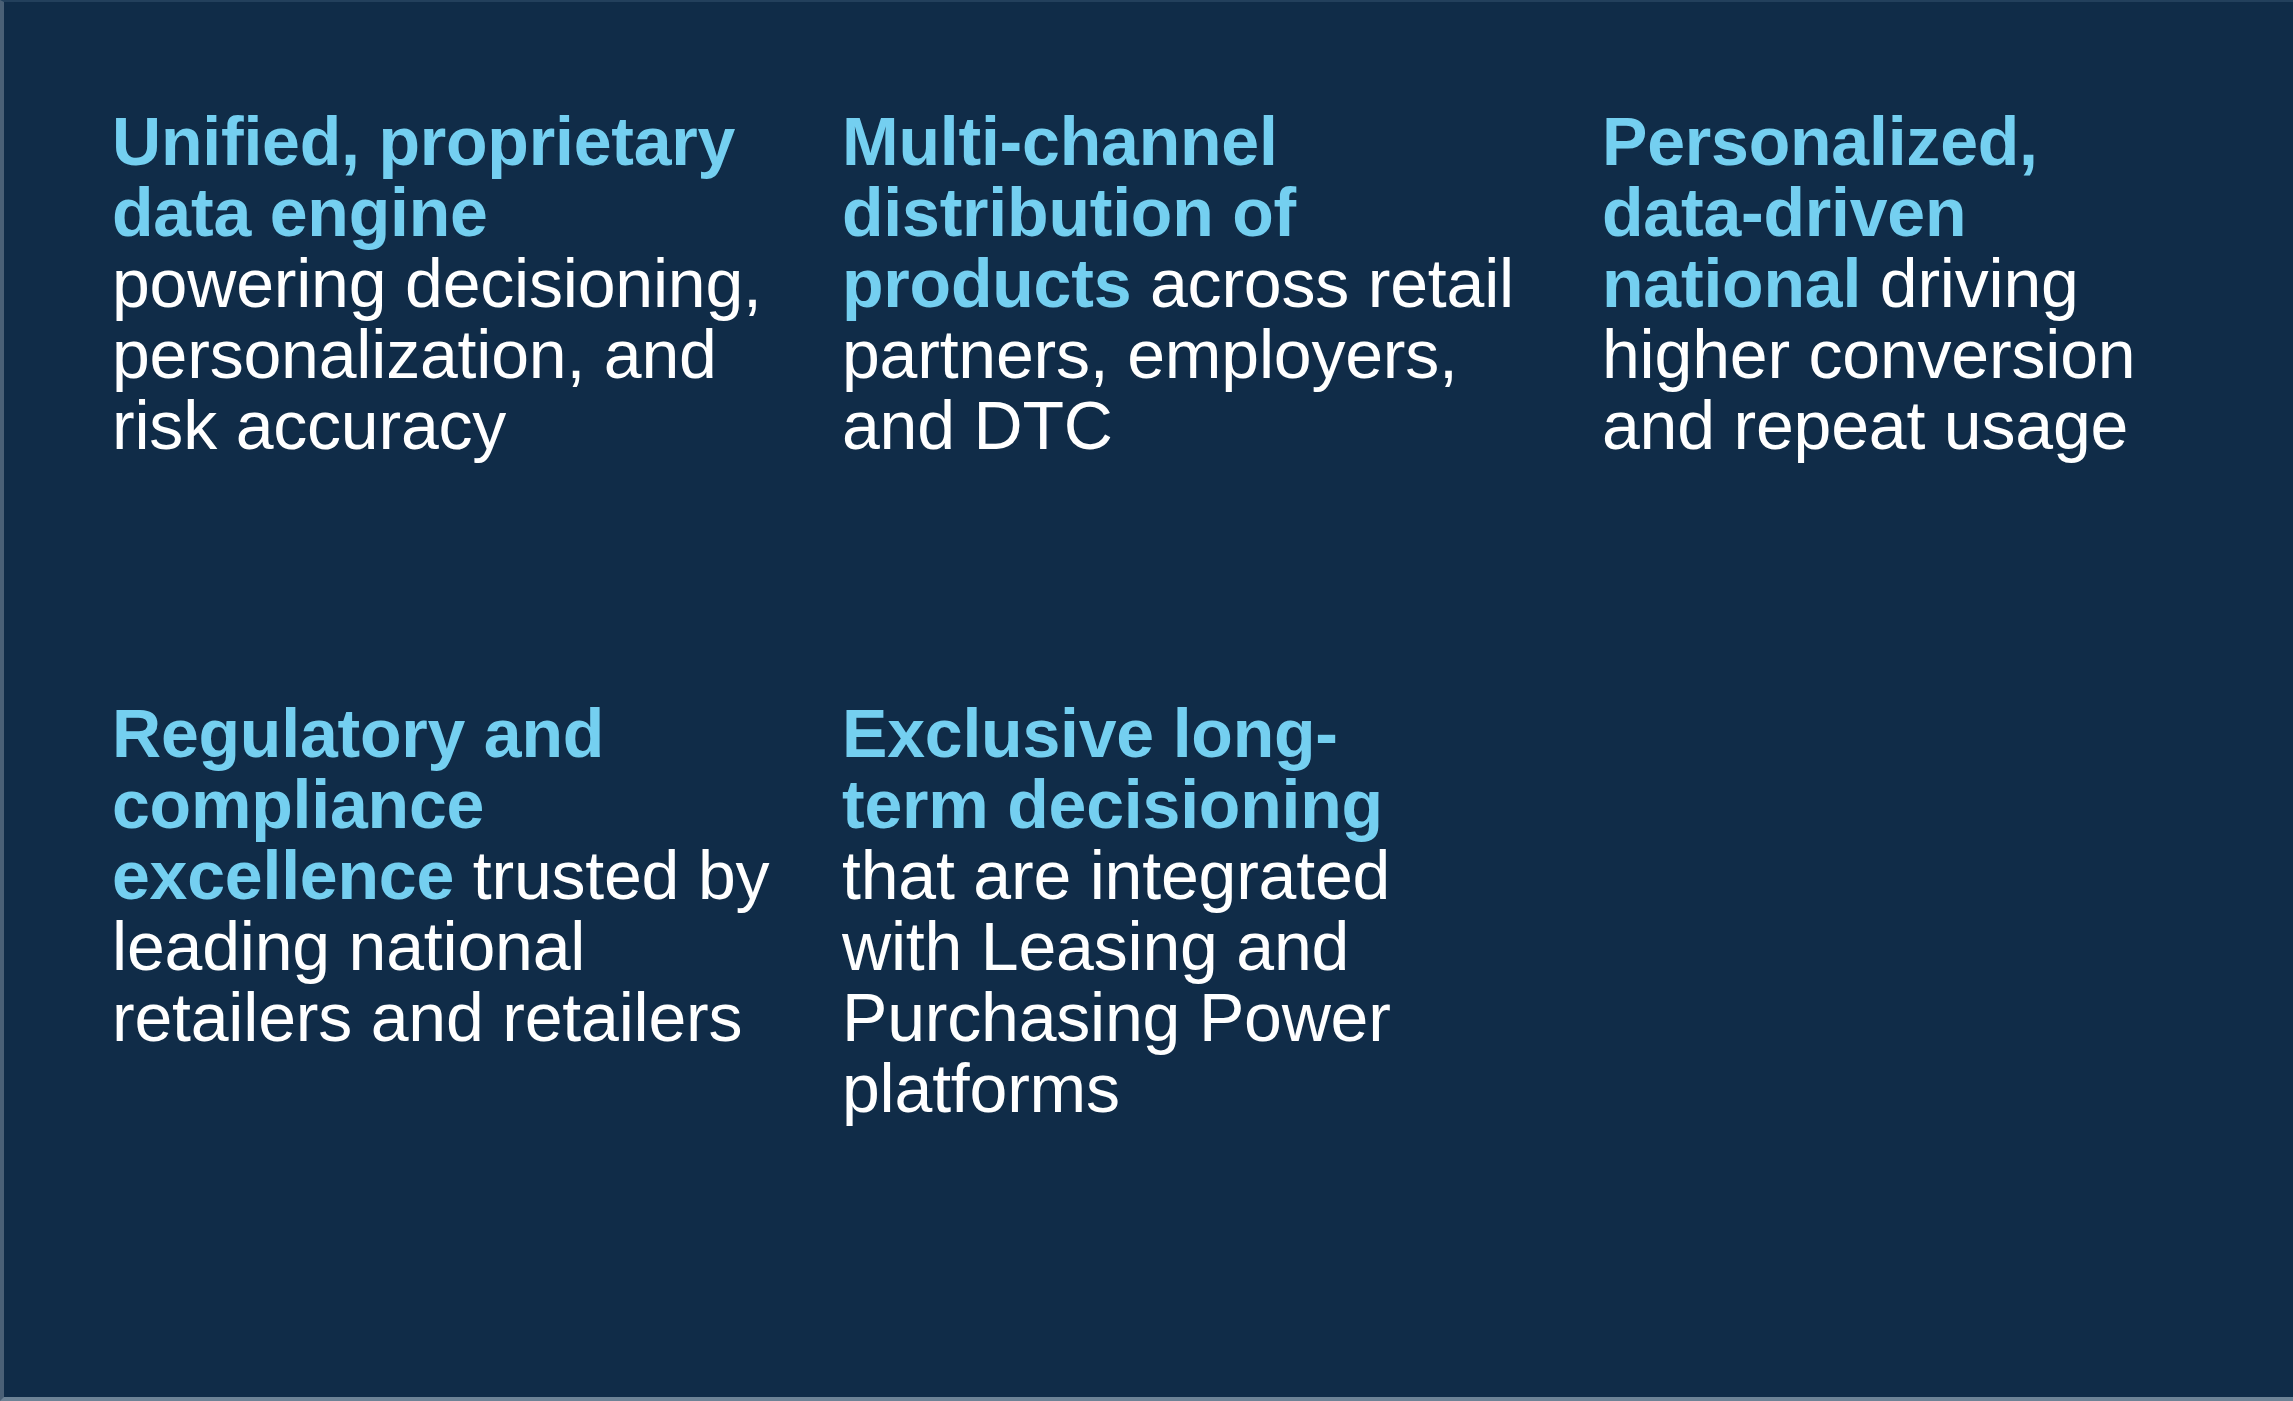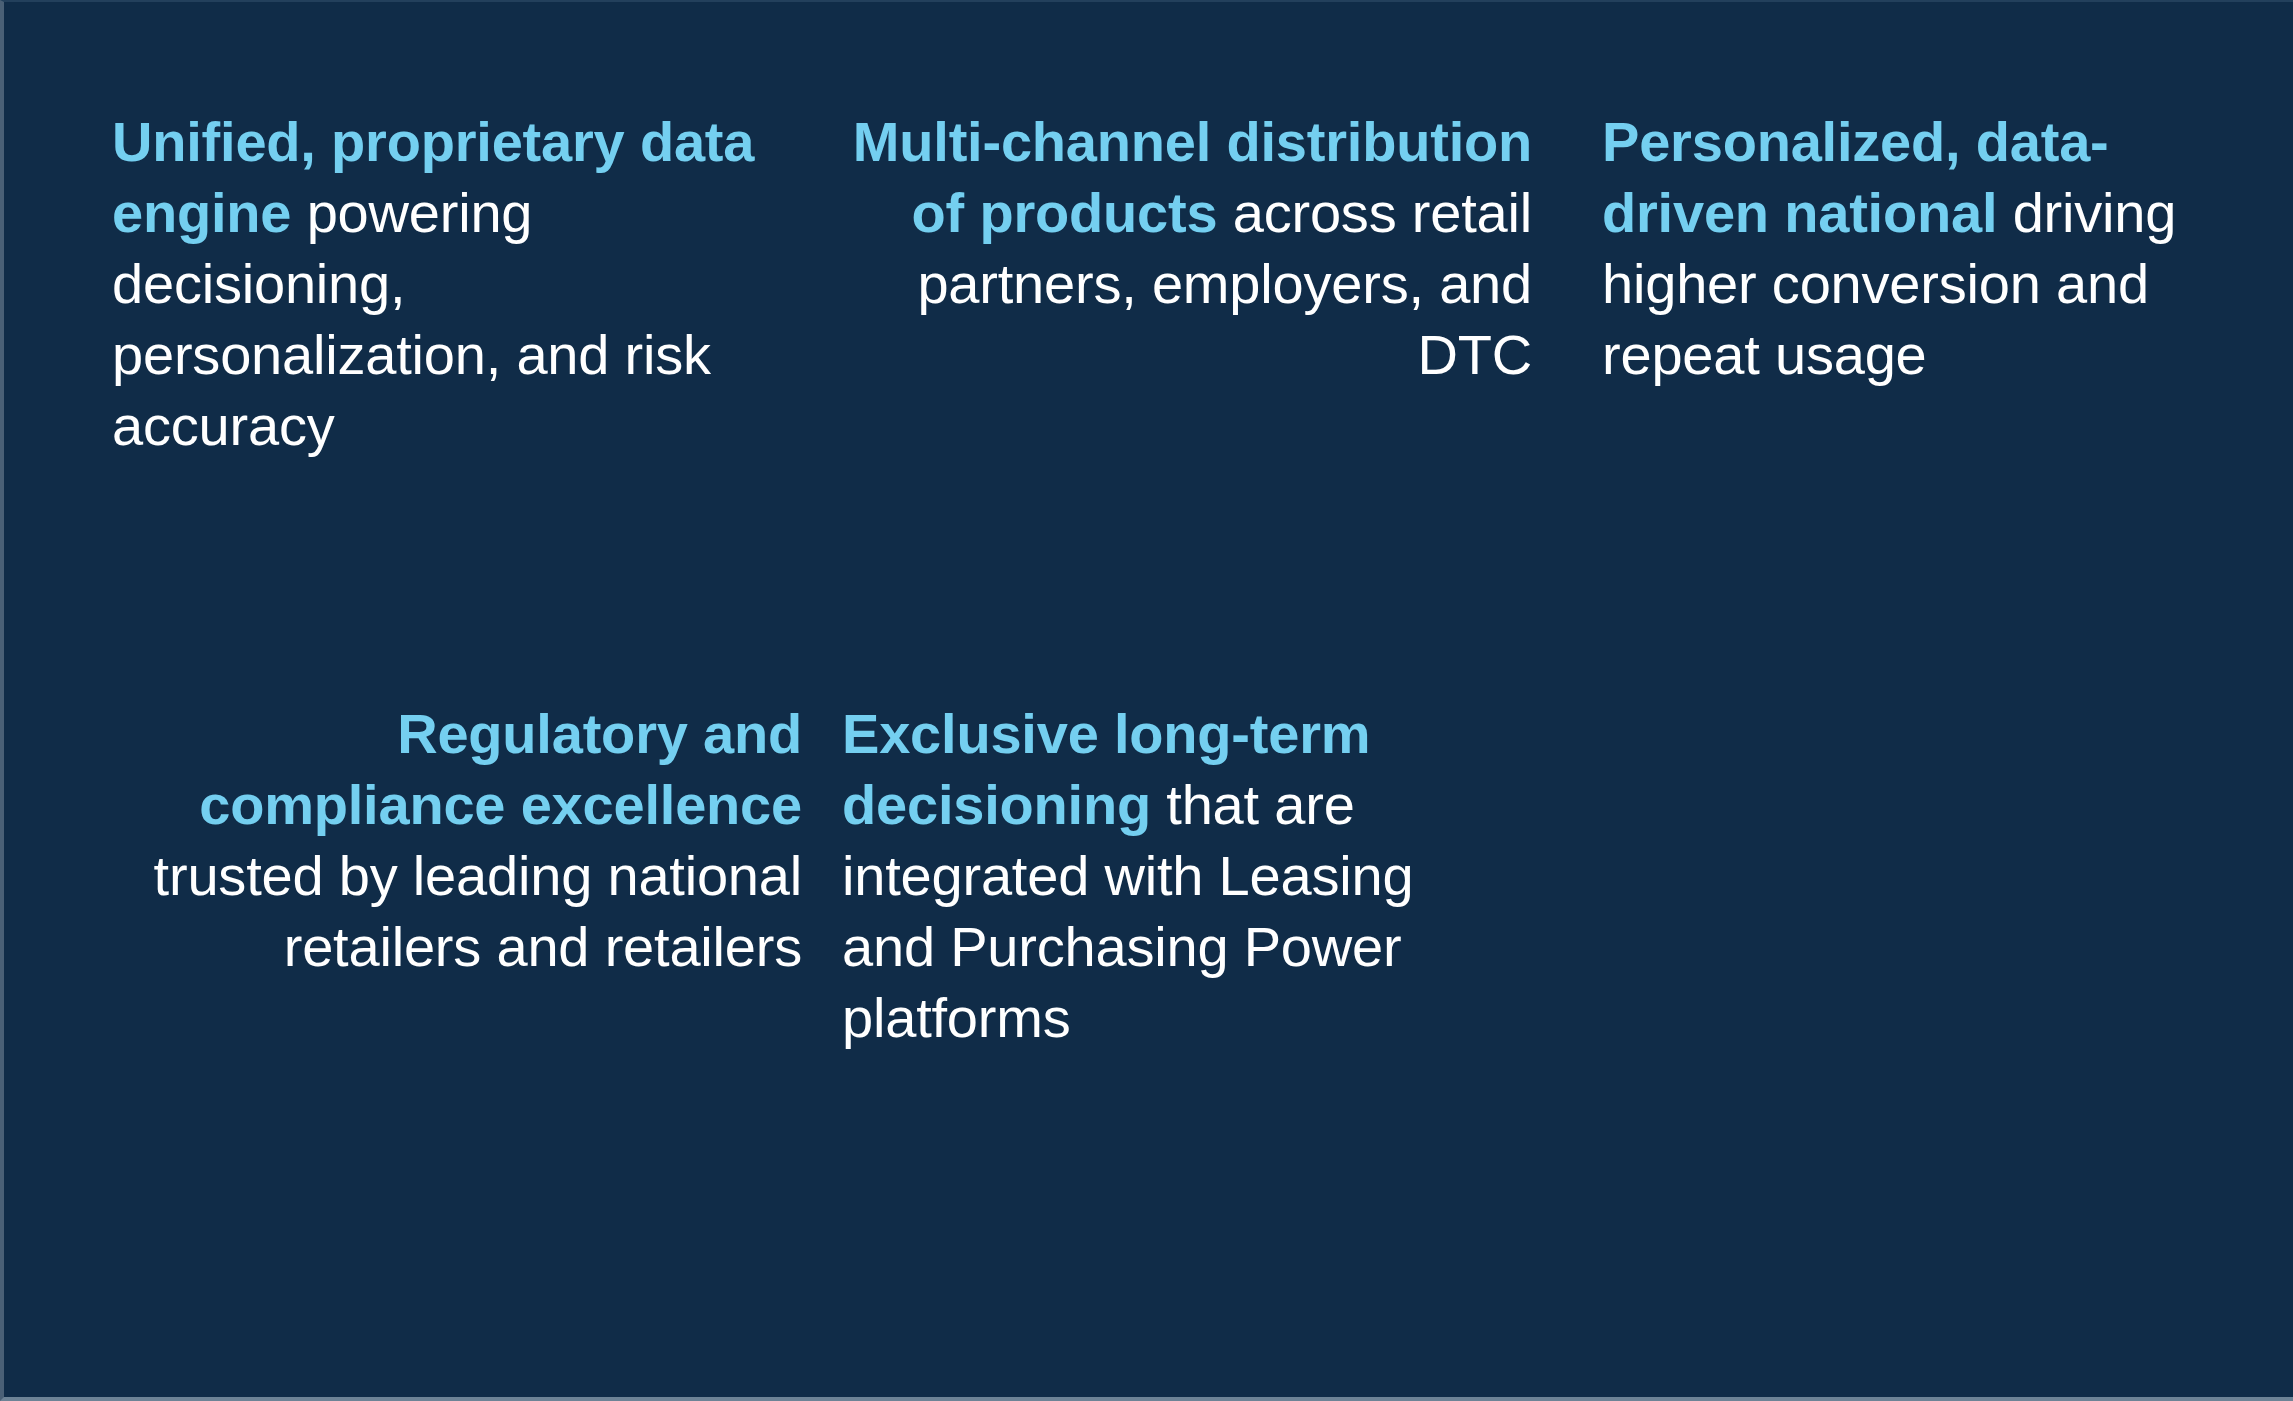--- a/index.html
+++ b/index.html
@@ -30,40 +30,40 @@
     position: absolute;
     left: 108px;
     top: 104px;
     width: 2110px;
     display: grid;
     grid-template-columns: 730px 760px 620px;
     grid-template-rows: 592px auto;
   }
 
   .cell {
-    font-size: 56px;
+    font-size: 68px;
     line-height: 71px;
     color: #ffffff;
     letter-spacing: -0.2px;
     -webkit-font-smoothing: antialiased;
   }
 
   .cell .lead {
     font-weight: bold;
     color: #74cff0;
   }
 
   .cell .rest {
     font-weight: normal;
     color: #ffffff;
   }
 
   
   .col1 { width: 660px; }
-  .col2 { width: 690px; text-align: right; }
+  .col2 { width: 690px; }
   .col3 { width: 600px; }
 </style>
 </head>
 <body>
 
 <div id="slide">
   <div id="grid">
 
     <div class="cell col1">
       <span class="lead">Unified, proprietary data engine</span><span class="rest"> powering decisioning, personalization, and risk accuracy</span>

